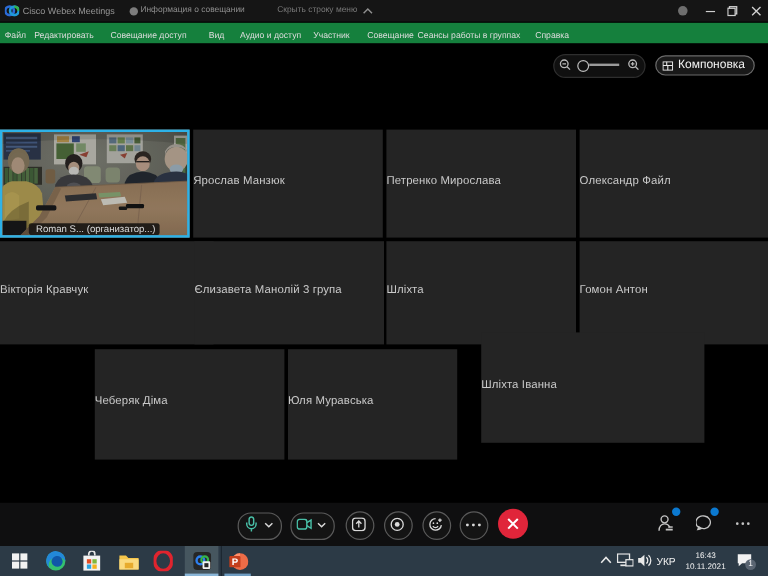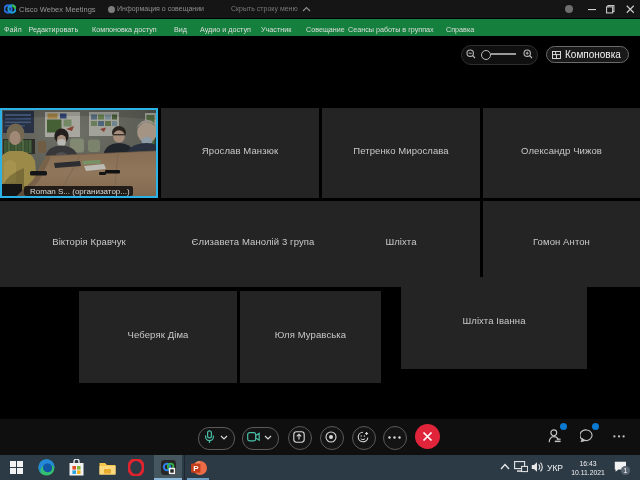--- a/index.html
+++ b/index.html
@@ -1,17 +1,17 @@
 <!DOCTYPE html>
 <html><head>
 <meta charset="utf-8">
 <style>
   html,body{margin:0;padding:0;width:640px;height:480px;background:#000;font-family:"Liberation Sans",sans-serif;overflow:hidden}
   .abs{position:absolute}
-  .tile{position:absolute;background:#242424;display:flex;align-items:center;justify-content:center}
+  .tile{position:absolute;background:#242424;display:flex;align-items:center;}
   .tile span{color:#c9c9c9;font-size:9.5px;letter-spacing:.1px;position:relative;top:-2px}
   .menu span{position:absolute;top:0;color:#dcdcdc;font-size:7.2px;white-space:nowrap}
 </style>
 </head>
 <body>
 
 <div class="abs" style="left:0;top:0;width:640px;height:18px;background:#151515"></div>
 <svg class="abs" style="left:4px;top:4px" width="12" height="10" viewBox="0 0 12 10">
   <circle cx="4" cy="5" r="3.6" fill="none" stroke="#2b6bd7" stroke-width="2.2"></circle>
   <circle cx="8" cy="5" r="3.6" fill="none" stroke="#1f9ad6" stroke-width="2.2"></circle>
@@ -32,21 +32,21 @@
     <rect x="2" y="0.6" width="6.4" height="6.4" fill="none" stroke="#cfcfcf" stroke-width="1.1"></rect>
     <rect x="0.6" y="2" width="6.4" height="6.4" fill="#151515" stroke="#cfcfcf" stroke-width="1.1"></rect>
   </svg>
 <svg class="abs" style="left:626px;top:5px" width="8.5" height="8.5" viewBox="0 0 9 9">
     <path d="M0.8 0.8 L8.2 8.2 M8.2 0.8 L0.8 8.2" stroke="#cfcfcf" stroke-width="1.2"></path>
   </svg>
 
 <div class="abs menu" style="left:0;top:19px;width:640px;height:17px;background:#15803d">
   <span style="left:4px;top:6px">Файл</span>
   <span style="left:28.5px;top:6px">Редактировать</span>
-  <span style="left:92px;top:6px">Компоновка доступ</span>
+  <span style="left:92px;top:6px">Совещание доступ</span>
   <span style="left:174px;top:6px">Вид</span>
   <span style="left:200px;top:6px">Аудио и доступ</span>
   <span style="left:261px;top:6px">Участник</span>
   <span style="left:306px;top:6px">Совещание</span>
   <span style="left:348px;top:6px">Сеансы работы в группах</span>
   <span style="left:446px;top:6px">Справка</span>
 </div>
 
 <div class="abs" style="left:461px;top:44.5px;width:75px;height:18px;background:#101010;border:1px solid #2e2e2e;border-radius:10px"></div>
 <svg class="abs" style="left:466px;top:49px" width="10" height="10" viewBox="0 0 10 10">
@@ -175,27 +175,27 @@
   <text x="28" y="83.5" font-family="Liberation Sans" font-size="8" fill="#f0f0f0">Roman S...  (организатор...)</text>
 </svg>
 </div>
 <div class="tile" style="left:161px;top:107.5px;width:158px;height:90px">
     <span>Ярослав Манзюк</span>
   </div>
 <div class="tile" style="left:322px;top:107.5px;width:158px;height:90px">
     <span>Петренко Мирослава</span>
   </div>
 <div class="tile" style="left:483px;top:107.5px;width:157px;height:90px">
-    <span>Олександр Чижов</span>
+    <span>Олександр Файл</span>
   </div>
 
 <div class="tile" style="left:0;top:200.5px;width:178px;height:86.5px">
     <span>Вікторія Кравчук</span>
   </div>
-<div class="tile" style="left:174px;top:200.5px;width:158px;height:86.5px">
+<div class="tile" style="left:162px;top:200.5px;width:158px;height:86.5px">
     <span>Єлизавета Манолій 3 група</span>
   </div>
 <div class="tile" style="left:322px;top:200.5px;width:158px;height:86.5px">
     <span>Шліхта</span>
   </div>
 <div class="tile" style="left:483px;top:200.5px;width:157px;height:86.5px">
     <span>Гомон Антон</span>
   </div>
 
 <div class="tile" style="left:79px;top:291px;width:158px;height:91.5px">

